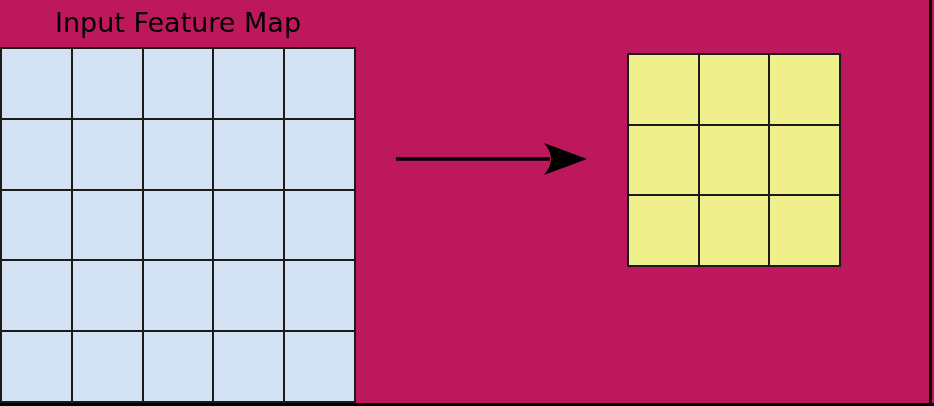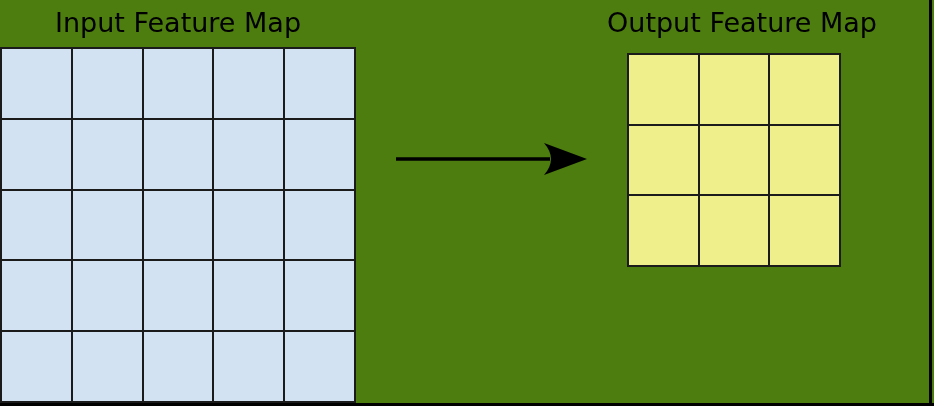--- a/index.html
+++ b/index.html
@@ -4,21 +4,21 @@
 <style>
   html, body {
     margin: 0;
     padding: 0;
     background: #ffffff;
   }
   .canvas {
     position: relative;
     width: 934px;
     height: 406px;
-    background: #4d7c0f;
+    background: #be185d;
     overflow: hidden;
     font-family: "DejaVu Sans", "Liberation Sans", sans-serif;
   }
   .map-title {
     position: absolute;
     top: 5px;
     height: 36px;
     line-height: 36px;
     text-align: center;
     font-size: 27px;
@@ -69,21 +69,20 @@
     height: 3px;
   }
 </style>
 </head>
 <body>
 
 <div class="canvas">
 
   <div class="map-title title-input">Input Feature Map</div>
 
-  <div class="map-title title-output">Output Feature Map</div>
 
   <div class="feature-grid grid-input" style="background: rgb(27, 27, 27); grid-template-columns: repeat(5, 1fr); grid-template-rows: repeat(5, 1fr);">
       <div class="cell" style="background: rgb(210, 226, 242);"></div>
       <div class="cell" style="background: rgb(210, 226, 242);"></div>
       <div class="cell" style="background: rgb(210, 226, 242);"></div>
       <div class="cell" style="background: rgb(210, 226, 242);"></div>
       <div class="cell" style="background: rgb(210, 226, 242);"></div>
       <div class="cell" style="background: rgb(210, 226, 242);"></div>
       <div class="cell" style="background: rgb(210, 226, 242);"></div>
       <div class="cell" style="background: rgb(210, 226, 242);"></div>

